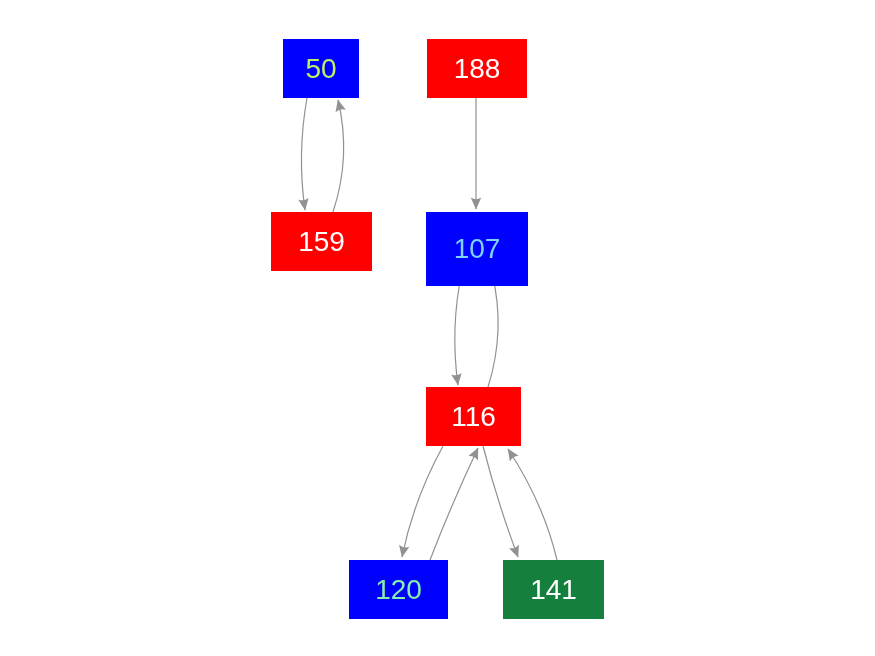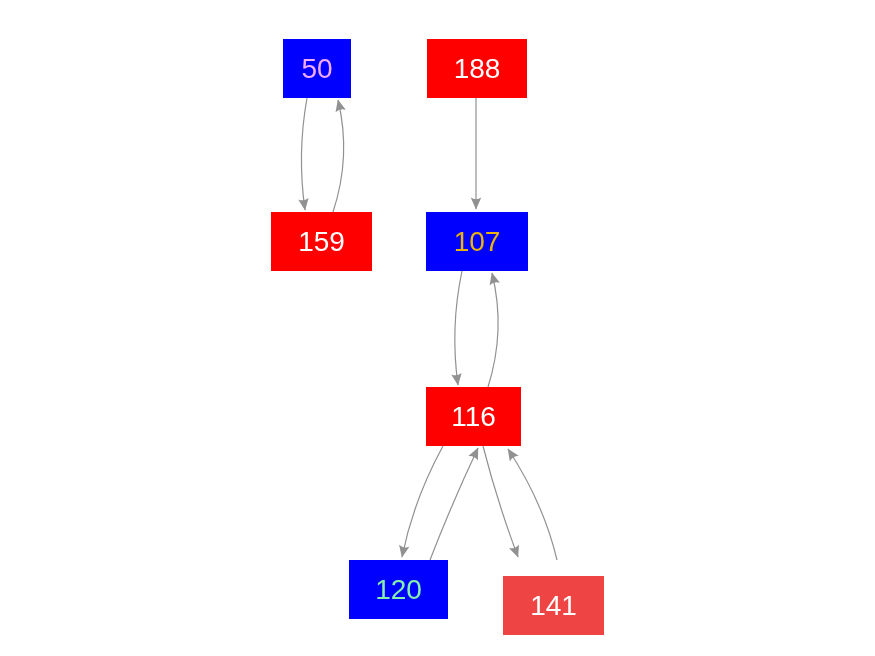--- a/index.html
+++ b/index.html
@@ -53,21 +53,21 @@
         <path d="M 476 98 Q 476 154 476 209" class="edge" stroke="#919191" marker-end="url(#arrow)"></path>
         <path d="M 462 271 Q 450 328 458 385" class="edge" stroke="#919191" marker-end="url(#arrow)"></path>
         <path d="M 488 387 Q 506 330 492 273" class="edge" stroke="#919191" marker-end="url(#arrow)"></path>
         <path d="M 443 446 Q 413.5 500 402 557" class="edge" stroke="#919191" marker-end="url(#arrow)"></path>
         <path d="M 430 560 Q 452 503 478 448" class="edge" stroke="#919191" marker-end="url(#arrow)"></path>
         <path d="M 483 446 Q 497 501 518 557" class="edge" stroke="#919191" marker-end="url(#arrow)"></path>
         <path d="M 557 560 Q 543.5 503 508 449" class="edge" stroke="#919191" marker-end="url(#arrow)"></path>
       </g>
   </svg>
   <div id="nodes-layer">
-      <div class="node" style="left: 283px; top: 39px; width: 68px; height: 59px; background: rgb(0, 0, 255); color: #f0abfc;">50</div>
+      <div class="node" style="left: 283px; top: 39px; width: 76px; height: 59px; background: rgb(0, 0, 255); color: #bef264;">50</div>
       <div class="node" style="left: 427px; top: 39px; width: 100px; height: 59px; background: rgb(255, 0, 0); color: rgb(255, 255, 255);">188</div>
       <div class="node" style="left: 271px; top: 212px; width: 101px; height: 59px; background: rgb(255, 0, 0); color: rgb(255, 255, 255);">159</div>
-      <div class="node" style="left: 426px; top: 212px; width: 102px; height: 59px; background: rgb(0, 0, 255); color: #eab308;">107</div>
+      <div class="node" style="left: 426px; top: 212px; width: 102px; height: 74px; background: rgb(0, 0, 255); color: #7dd3fc;">107</div>
       <div class="node" style="left: 426px; top: 387px; width: 95px; height: 59px; background: rgb(255, 0, 0); color: rgb(255, 255, 255);">116</div>
       <div class="node" style="left: 349px; top: 560px; width: 99px; height: 59px; background: rgb(0, 0, 255); color: #86efac;">120</div>
-      <div class="node" style="left: 503px; top: 576px; width: 101px; height: 59px; background: #ef4444; color: rgb(255, 255, 255);">141</div>
+      <div class="node" style="left: 503px; top: 560px; width: 101px; height: 59px; background: #15803d; color: rgb(255, 255, 255);">141</div>
     </div>
 </div>
 
 </body></html>

